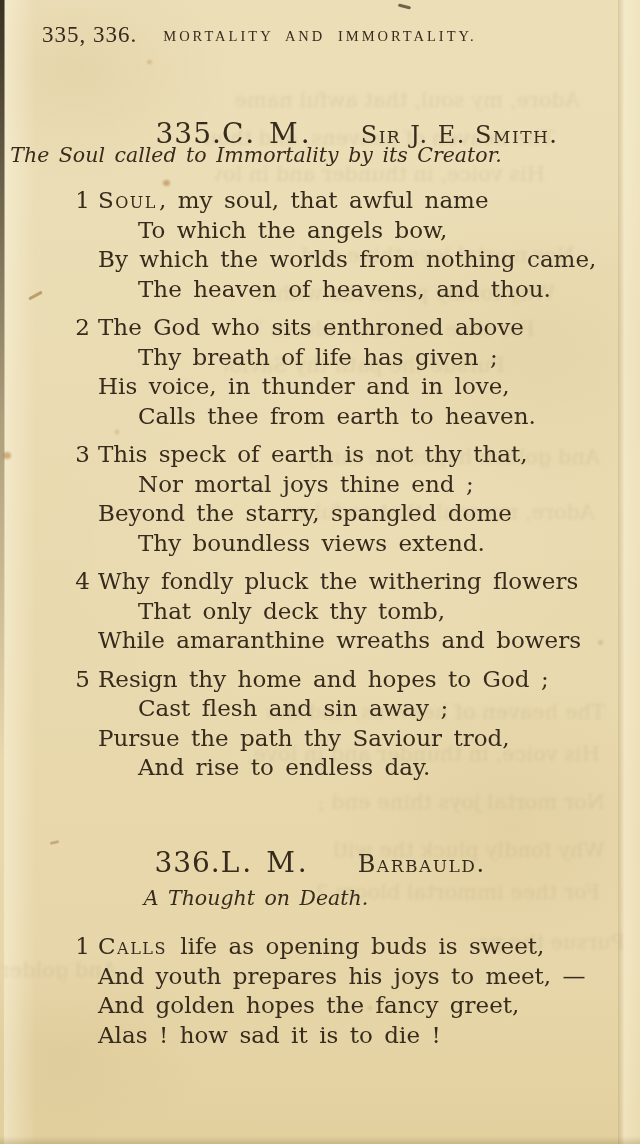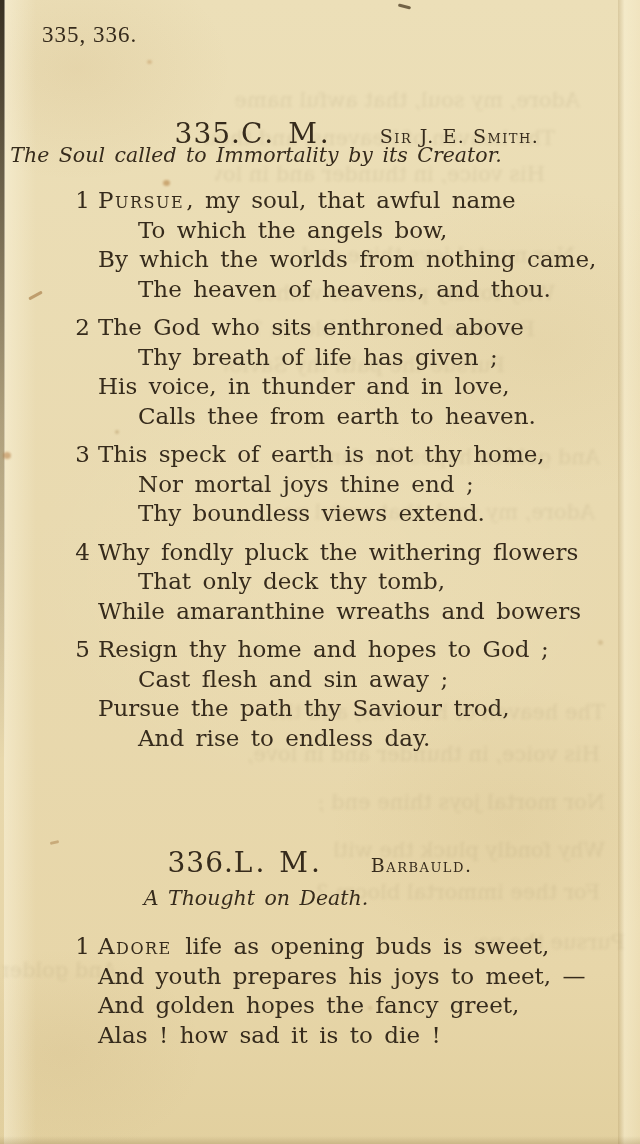--- a/index.html
+++ b/index.html
@@ -42,21 +42,21 @@
   .htitle{position:absolute;left:0;top:6px;width:100%;text-align:center;
     font-size:14.5px;letter-spacing:3px;word-spacing:6px;}
 
   
   .hymn-heading{position:absolute;left:0;width:640px;display:flex;
     justify-content:center;align-items:baseline;}
   #hymn0-heading{top:117px;padding-left:37px;}
   #hymn1-heading{top:846px;}
   .hnum{font-size:28px;letter-spacing:1px;}
   .hmeter{font-size:28px;letter-spacing:3px;}
-  .hauthor{font-variant:small-caps;font-size:19px;letter-spacing:1.5px;margin-left:48px;}
+  .hauthor{font-variant:small-caps;font-size:24px;letter-spacing:1.5px;margin-left:48px;}
 
   .epigraph{position:absolute;left:0;width:512px;text-align:center;
     font-style:italic;font-size:20.5px;word-spacing:3px;}
   #hymn0-epigraph{top:143px;}
   #hymn1-epigraph{top:886px;}
 
   
   .verses{position:absolute;left:70px;}
   #hymn0-verses{top:186px;}
   #hymn1-verses{top:932px;}
@@ -101,47 +101,49 @@
   <div class="fox" style="top:294px;left:28px;width:15px;height:3px;border-radius:2px;background:#9a6a33;transform:rotate(-28deg);opacity:.55;"></div>
   <div class="fox" style="top:452px;left:3px;width:8px;height:7px;background:#b0743a;filter:blur(1px);opacity:.5;"></div>
   <div class="fox" style="top:5px;left:398px;width:13px;height:3px;border-radius:2px;background:#4a3a22;transform:rotate(14deg);opacity:.75;"></div>
   <div class="fox" style="top:841px;left:50px;width:9px;height:3px;border-radius:2px;background:#9a6a33;transform:rotate(-12deg);opacity:.4;"></div>
   <div class="fox" style="top:430px;left:115px;width:4px;height:4px;background:#a98a55;filter:blur(1px);opacity:.4;"></div>
   <div class="fox" style="top:640px;left:598px;width:5px;height:5px;background:#b59560;filter:blur(1px);opacity:.35;"></div>
   <div class="fox" style="top:1006px;left:368px;width:4px;height:4px;background:#b59560;filter:blur(1px);opacity:.3;"></div>
 
   <div class="running-header">
     <span class="pagenums">335, 336.</span>
+    <span class="htitle">MORTALITY AND IMMORTALITY.</span>
   </div>
 
   <div class="hymn-heading" id="hymn0-heading">
     <span class="hnum">335.</span>
     <span class="hmeter">C. M.</span>
     <span class="hauthor">Sir J. E. Smith.</span>
   </div>
   <div class="epigraph" id="hymn0-epigraph">The Soul called to Immortality by its Creator.</div>
   <div class="verses" id="hymn0-verses">
       <div class="verse">
         <span class="vnum">1</span>
-        <div class="vline"><span class="sc-lead">Pursue</span>, my soul, that awful name</div>
+        <div class="vline"><span class="sc-lead">Soul</span>, my soul, that awful name</div>
         <div class="vline indent">To which the angels bow,</div>
         <div class="vline">By which the worlds from nothing came,</div>
         <div class="vline indent">The heaven of heavens, and thou.</div>
       </div>
       <div class="verse">
         <span class="vnum">2</span>
         <div class="vline">The God who sits enthroned above</div>
         <div class="vline indent">Thy breath of life has given ;</div>
         <div class="vline">His voice, in thunder and in love,</div>
         <div class="vline indent">Calls thee from earth to heaven.</div>
       </div>
       <div class="verse">
         <span class="vnum">3</span>
-        <div class="vline">This speck of earth is not thy home,</div>
+        <div class="vline">This speck of earth is not thy that,</div>
         <div class="vline indent">Nor mortal joys thine end ;</div>
+        <div class="vline">Beyond the starry, spangled dome</div>
         <div class="vline indent">Thy boundless views extend.</div>
       </div>
       <div class="verse">
         <span class="vnum">4</span>
         <div class="vline">Why fondly pluck the withering flowers</div>
         <div class="vline indent">That only deck thy tomb,</div>
         <div class="vline">While amaranthine wreaths and bowers</div>
       </div>
       <div class="verse">
         <span class="vnum">5</span>
@@ -154,20 +156,20 @@
 
   <div class="hymn-heading" id="hymn1-heading">
     <span class="hnum">336.</span>
     <span class="hmeter">L. M.</span>
     <span class="hauthor">Barbauld.</span>
   </div>
   <div class="epigraph" id="hymn1-epigraph">A Thought on Death.</div>
   <div class="verses" id="hymn1-verses">
       <div class="verse">
         <span class="vnum">1</span>
-        <div class="vline"><span class="sc-lead">Adore</span> life as opening buds is sweet,</div>
+        <div class="vline"><span class="sc-lead">Calls</span> life as opening buds is sweet,</div>
         <div class="vline">And youth prepares his joys to meet, —</div>
         <div class="vline">And golden hopes the fancy greet,</div>
         <div class="vline">Alas ! how sad it is to die !</div>
       </div>
     </div>
 
 </div>
 
 </body></html>

